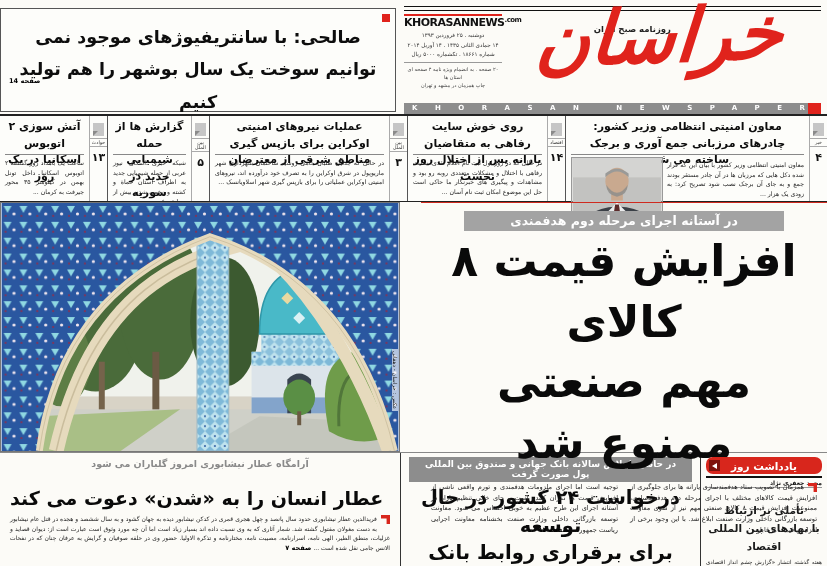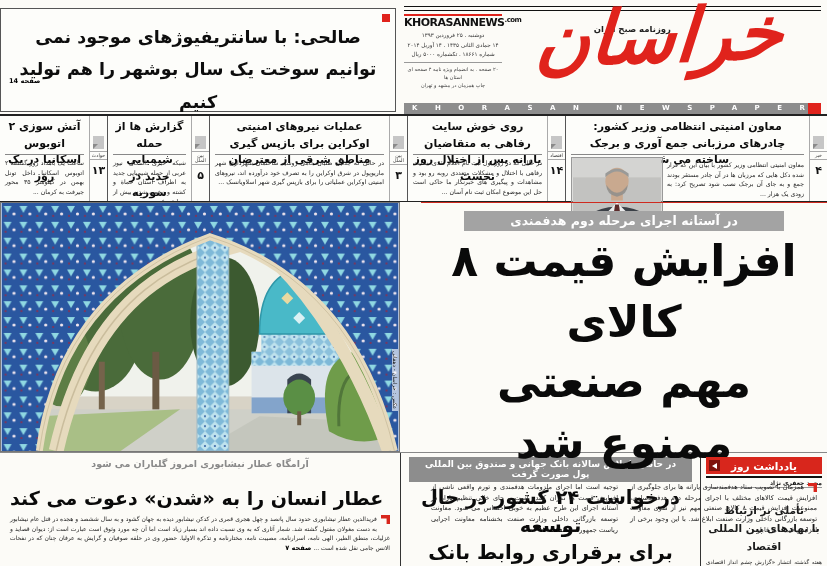--- a/index.html
+++ b/index.html
@@ -35,21 +35,21 @@
                padding:12px 16px 4px; background:#fdfdfa; }
   .top-head { font-size:17.5px; font-weight:bold; text-align:center; line-height:1.85; color:#0d0d0d; }
   .top-head-page { position:absolute; bottom:26px; left:8px; font-size:6px; font-weight:bold; color:#333; }
   .corner-sq { position:absolute; top:5px; right:5px; width:8px; height:8px; background:#e0231c; }
 
   
   .briefs { display:flex; height:88px; border-top:2px solid #222; border-bottom:1px solid #222; background:#fdfdfa; }
   .brief { display:flex; border-left:1px solid #555; }
   .brief:last-child { border-left:none; }
   .brief-col { width:18px; display:flex; flex-direction:column; align-items:center;
-               border-left:1px solid #aaa; padding-top:20px; }
+               border-left:1px solid #aaa; padding-top:7px; }
   .tab-icon { width:11px; height:13px; background:#c6c6c6; position:relative; margin-bottom:2px; }
   .tab-icon::after { content:""; position:absolute; bottom:0; left:0; border-style:solid;
                      border-width:5px 5px 0 0; border-color:#8a8a8a transparent transparent transparent; }
   .brief-sec { font-size:4.8px; color:#333; border-top:1px solid #aaa; border-bottom:1px solid #aaa;
                width:100%; text-align:center; padding:1px 0; }
   .brief-page { font-size:11px; font-weight:bold; margin-top:4px; color:#111; }
   .brief-main { flex:1; padding:3px 5px 18px; display:flex; flex-direction:column; }
   .brief-title { font-weight:bold; font-size:11px; text-align:center; line-height:1.5;
                  border-bottom:1px solid #888; padding-bottom:2px; min-height:36px; color:#0d0d0d; }
   .brief-body { font-size:6.2px; color:#222; text-align:justify; line-height:1.55; padding-top:3px; }
@@ -71,21 +71,21 @@
   .pref { font-weight:bold; font-size:6.6px; color:#000; }
 
   .photo-block { width:400px; position:relative; border:1px solid #777; background:#fff; flex:none; }
   .photo-credit { position:absolute; right:1px; bottom:40px; writing-mode:vertical-rl;
                   font-size:5.5px; color:#222; background:rgba(255,255,255,.65); padding:2px 0; }
 
   
   .bottomrow { display:flex; height:114px; border-top:1px solid #888; }
   .note { width:127px; border-left:1px solid #333; padding:4px 5px 2px; }
   .note-head { height:17px; background:#d8261c; color:#fff; font-weight:bold; font-size:10.5px;
-               display:flex; align-items:center; justify-content:center; position:relative; }
+               display:flex; align-items:center; justify-content:center; position:relative;border-radius:7px; }
   .note-flag-icon { position:absolute; left:3px; top:3px; width:11px; height:11px; background:#7e120c;
                display:flex; align-items:center; justify-content:center; }
   .note-flag-icon i { width:0; height:0; border-top:3.5px solid transparent; border-bottom:3.5px solid transparent;
                border-right:5px solid #fff; }
   .note-rule { border-top:2px solid #111; margin:2px 0 1px; }
   .note-author { font-size:6px; font-weight:bold; color:#111; border-bottom:1px solid #999; padding-bottom:1px; }
   .note-title { font-size:10.5px; font-weight:bold; text-align:center; line-height:1.7; margin-top:14px; }
   .note-body { font-size:5.5px; color:#222; text-align:justify; line-height:1.7; margin-top:2px; }
 
   .worldbank { flex:1; border-left:1px solid #333; padding:2px 8px; }

